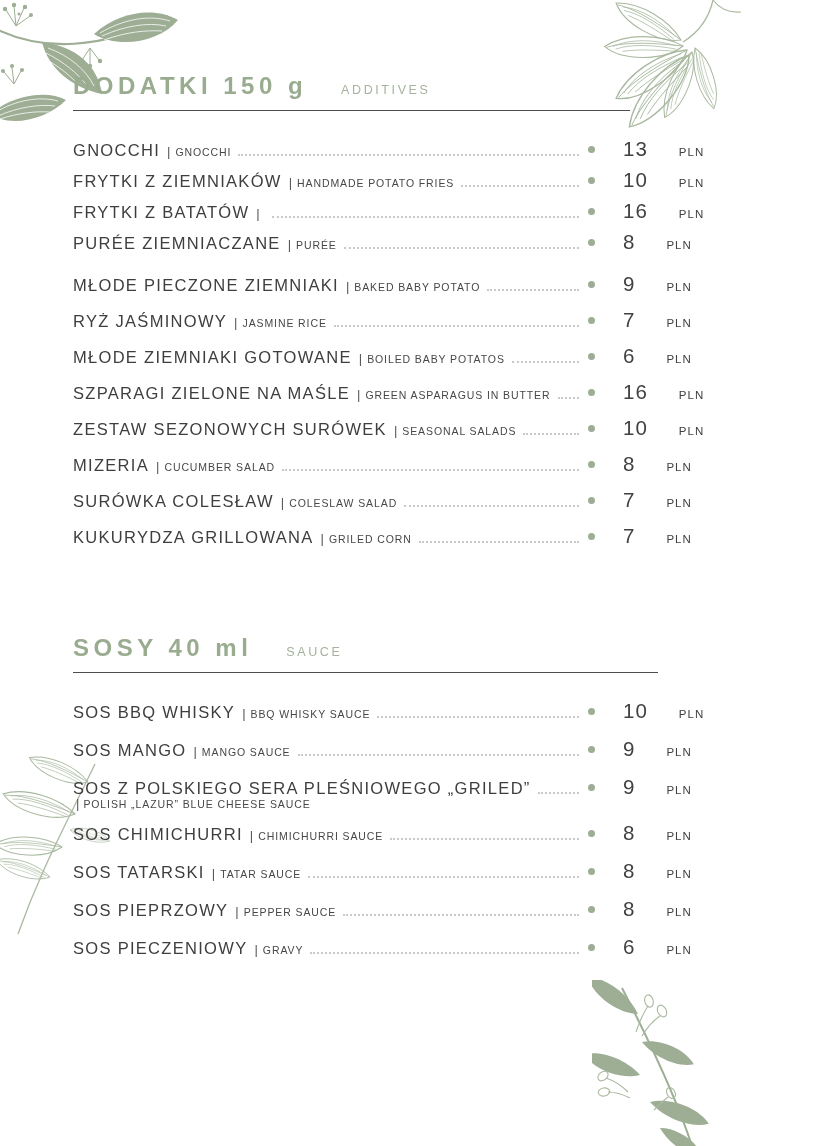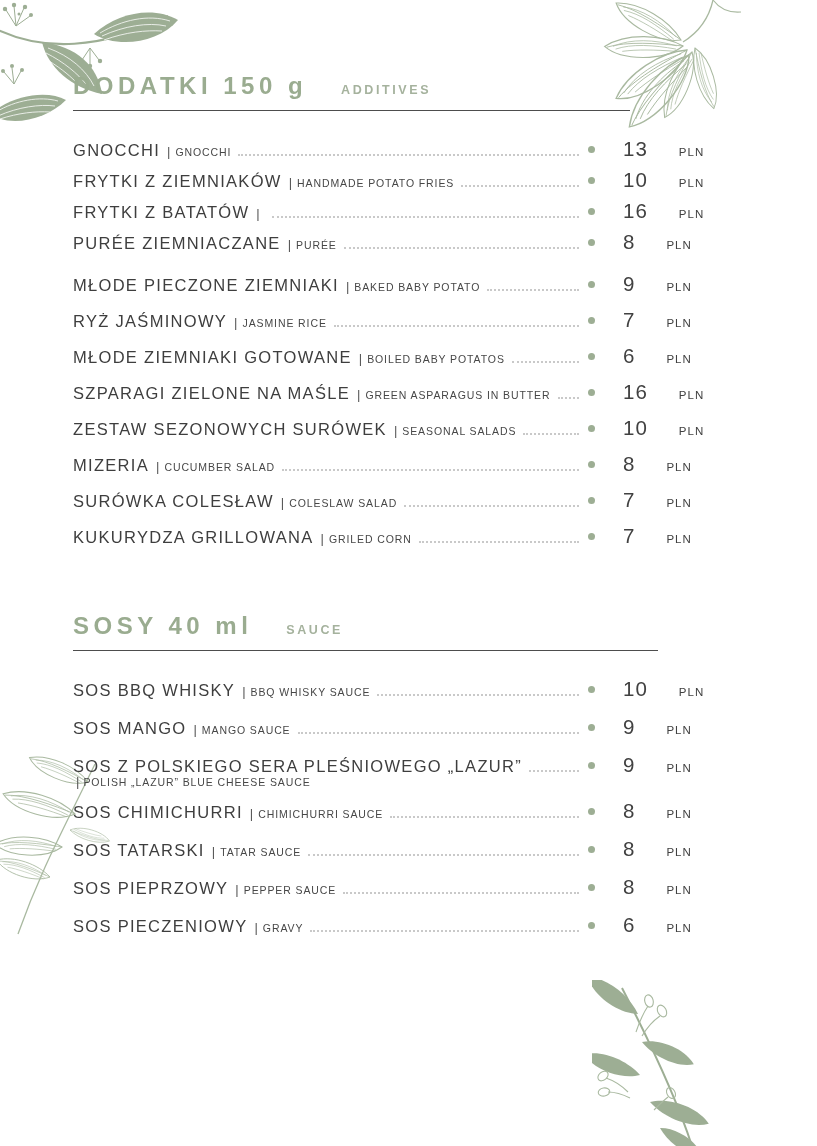--- a/index.html
+++ b/index.html
@@ -11,29 +11,29 @@
   }
   
   .decor{position:absolute;z-index:0;pointer-events:none;}
   #decor-tl{left:0;top:0;}
   #decor-tr{left:595px;top:0;}
   #decor-ml{left:0;top:752px;}
   #decor-br{left:592px;top:980px;}
   
   .section{position:absolute;left:73px;width:585px;z-index:1;}
   #section-dodatki{top:72px;}
-  #section-sosy{top:612px;}
+  #section-sosy{top:634px;}
   .sec-header{display:flex;align-items:baseline;}
   .sec-title{
     font-size:24px;letter-spacing:4.5px;color:#9aac90;
     font-weight:700;white-space:nowrap;
   }
   .sec-subtitle{
     font-size:12.5px;letter-spacing:2.6px;color:#a5b29d;
-    margin-left:34px;white-space:nowrap;font-weight:bold;
+    margin-left:34px;white-space:nowrap;
   }
   .sec-rule{border:none;border-top:1.6px solid #4d4d4d;margin:10px 0 0 0;}
   .rule-short{width:557px;}
   .rule-full{width:585px;}
   .rows{margin-top:26px;}
   
   .row{
     display:flex;align-items:baseline;
     height:23px;line-height:23px;margin-bottom:13px;white-space:nowrap;
   }
@@ -348,21 +348,21 @@
       <span class="leader"></span>
       <span class="price-block">
           <span class="bullet"></span>
           <span class="price">9</span>
           <span class="cur">PLN</span>
         </span>
     </div>
 
     <div class="row2">
       <div class="line1">
-        <span class="nm">SOS Z POLSKIEGO SERA PLEŚNIOWEGO „LAZUR”</span>
+        <span class="nm">SOS Z POLSKIEGO SERA PLEŚNIOWEGO „GRILED”</span>
         <span class="leader"></span>
         <span class="price-block">
             <span class="bullet"></span>
             <span class="price">9</span>
             <span class="cur">PLN</span>
           </span>
       </div>
       <div class="line2">
         <span class="sep">|</span><span class="tr">POLISH „LAZUR” BLUE CHEESE SAUCE</span>
       </div>

